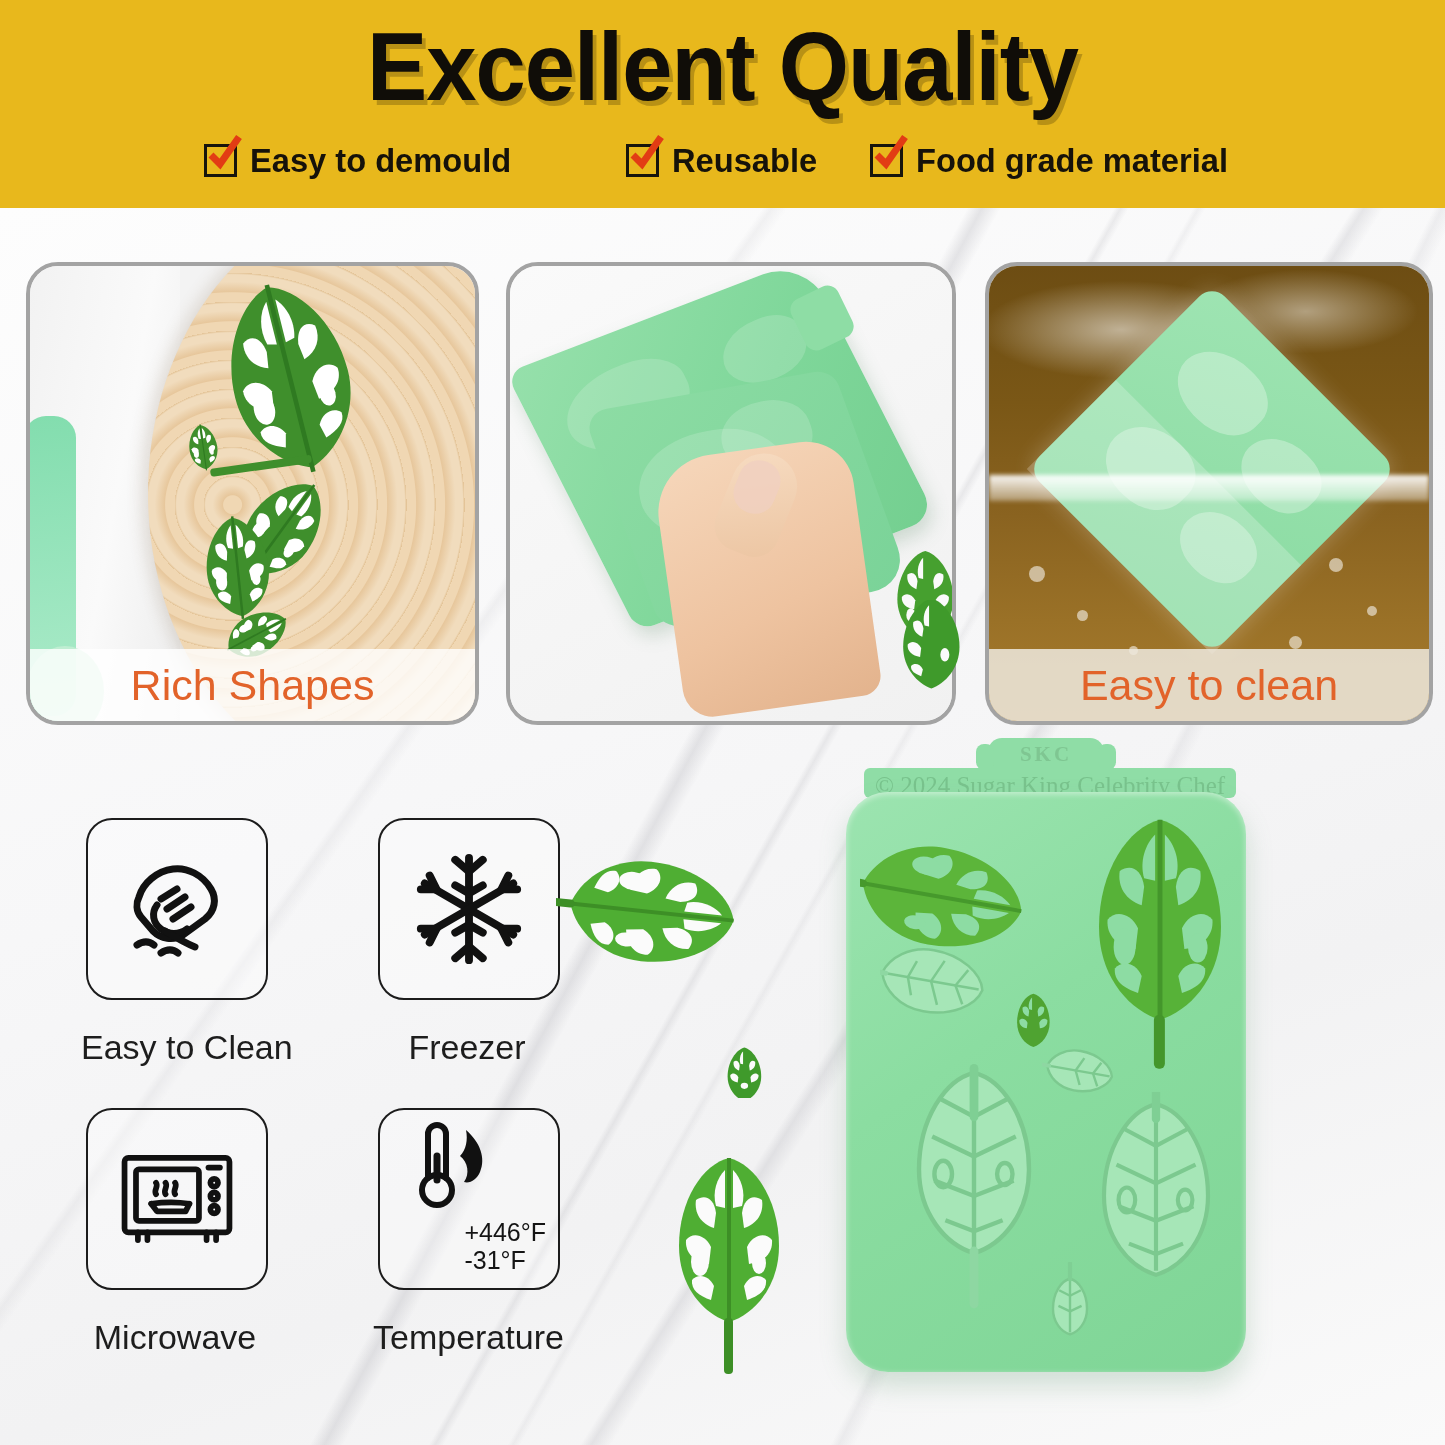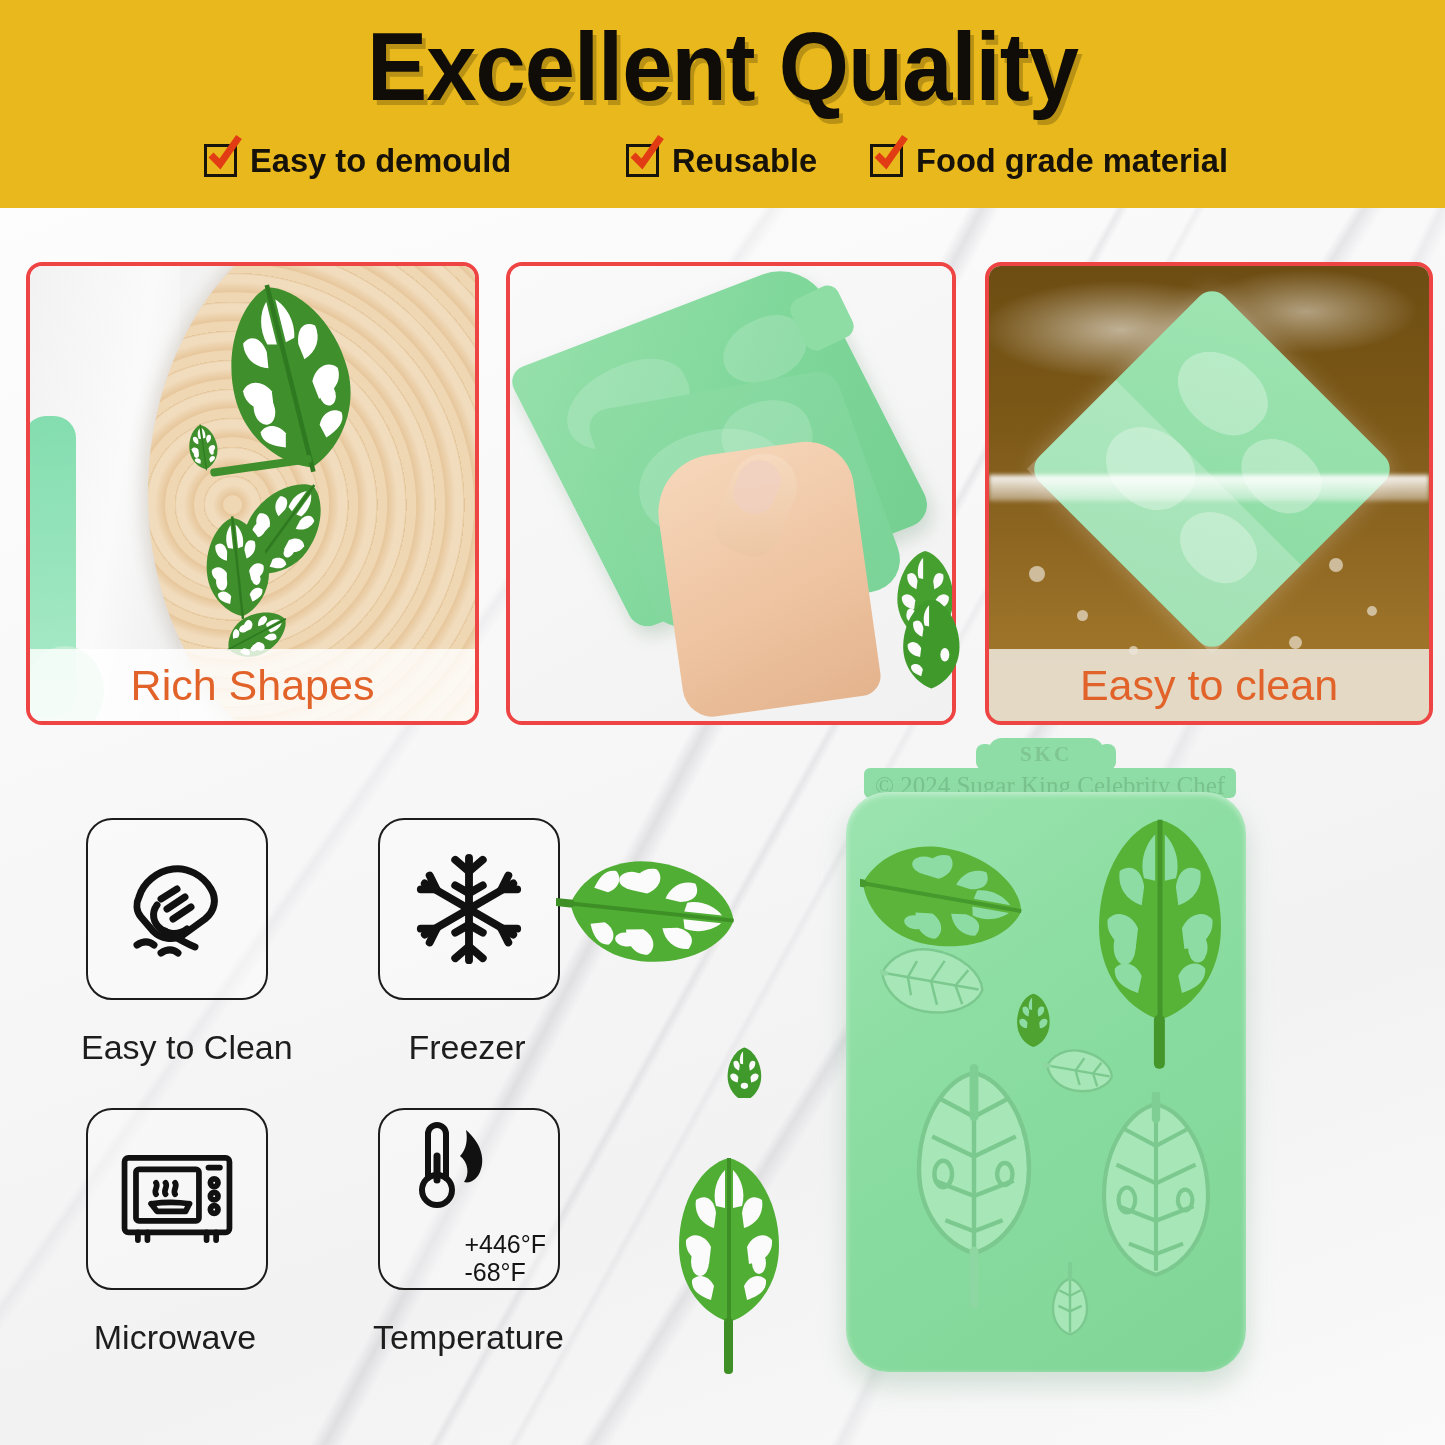--- a/index.html
+++ b/index.html
@@ -59,21 +59,21 @@
   .chk-label{
     font-size:34px;font-weight:bold;color:#16120a;white-space:nowrap;
     font-family:"Liberation Sans Narrow","Liberation Sans",sans-serif;
     transform:scaleX(.96);transform-origin:left center;
   }
 
   
   .cards{position:absolute;left:0;top:262px;width:1445px;height:455px;}
   .card{
     position:absolute;top:0;height:455px;
-    border:4px solid #ef4444;border-radius:16px;overflow:hidden;
+    border:4px solid #a3a3a3;border-radius:32px;overflow:hidden;
     background:#f3f3f3;
   }
   .card.c0{left:26px;width:445px;}
   .card.c1{left:506px;width:442px;}
   .card.c2{left:985px;width:440px;}
   .card-photo{position:absolute;inset:0;overflow:hidden;}
   .card-cap{
     position:absolute;left:0;bottom:0;width:100%;height:72px;
     background:rgba(255,255,255,.80);
     display:flex;align-items:center;justify-content:center;
@@ -187,21 +187,21 @@
     width:178px;height:178px;border:2px solid #1c1c1c;border-radius:26px;
     background:rgba(255,255,255,.30);
     display:flex;align-items:center;justify-content:center;position:relative;
   }
   .feat-label{
     margin-top:28px;text-align:center;width:188px;margin-left:-5px;
     font-size:34px;color:#1d1d1d;white-space:nowrap;
     font-family:"Liberation Sans","DejaVu Sans",sans-serif;
   }
   .temp-vals{
-    position:absolute;right:12px;bottom:2px;text-align:left;
+    position:absolute;right:12px;bottom:14px;text-align:left;
     font-size:25px;line-height:28px;color:#141414;font-weight:500;
   }
 
   
   .leaf-a{position:absolute;left:556px;top:812px;width:216px;height:190px;}
   .leaf-tiny{position:absolute;left:706px;top:1042px;width:60px;height:56px;}
   .leaf-b{position:absolute;left:636px;top:1150px;width:186px;height:224px;}
 
   .mold-wrap{position:absolute;left:836px;top:738px;width:420px;height:640px;}
   .mold-crown{
@@ -467,21 +467,21 @@
           <g fill="none" stroke="#111" stroke-width="6" stroke-linecap="round">
             <path d="M34 18 a9 9 0 0 1 18 0 L52 62"></path>
             <path d="M34 18 L34 62"></path>
             <circle cx="43" cy="74" r="15"></circle>
             <path d="M43 64 L43 40" stroke-width="7"></path>
           </g>
           <path d="M72 14 C86 26 92 42 86 56 C83 63 76 68 70 66 C76 58 74 46 66 40 C72 34 74 24 72 14 Z" fill="#111"></path>
         </svg>
         <div class="temp-vals">
           <div>+446°F</div>
-          <div>-68°F</div>
+          <div>-31°F</div>
         </div>
       </div>
       <div class="feat-label">Temperature</div>
     </div>
 
   </div>
 
   <svg class="leaf-a" viewBox="0 0 216 190">
     <g transform="translate(196,10) rotate(96) scale(1.0)">
       <path d="M50 96 C50 50 74 14 100 8 C126 14 150 50 150 96 C150 136 126 164 100 172 C74 164 50 136 50 96 Z" fill="#4fae33"></path>

